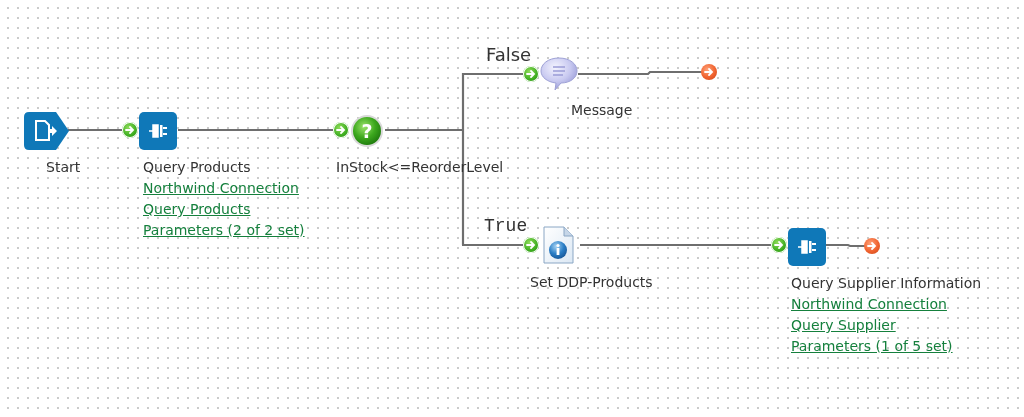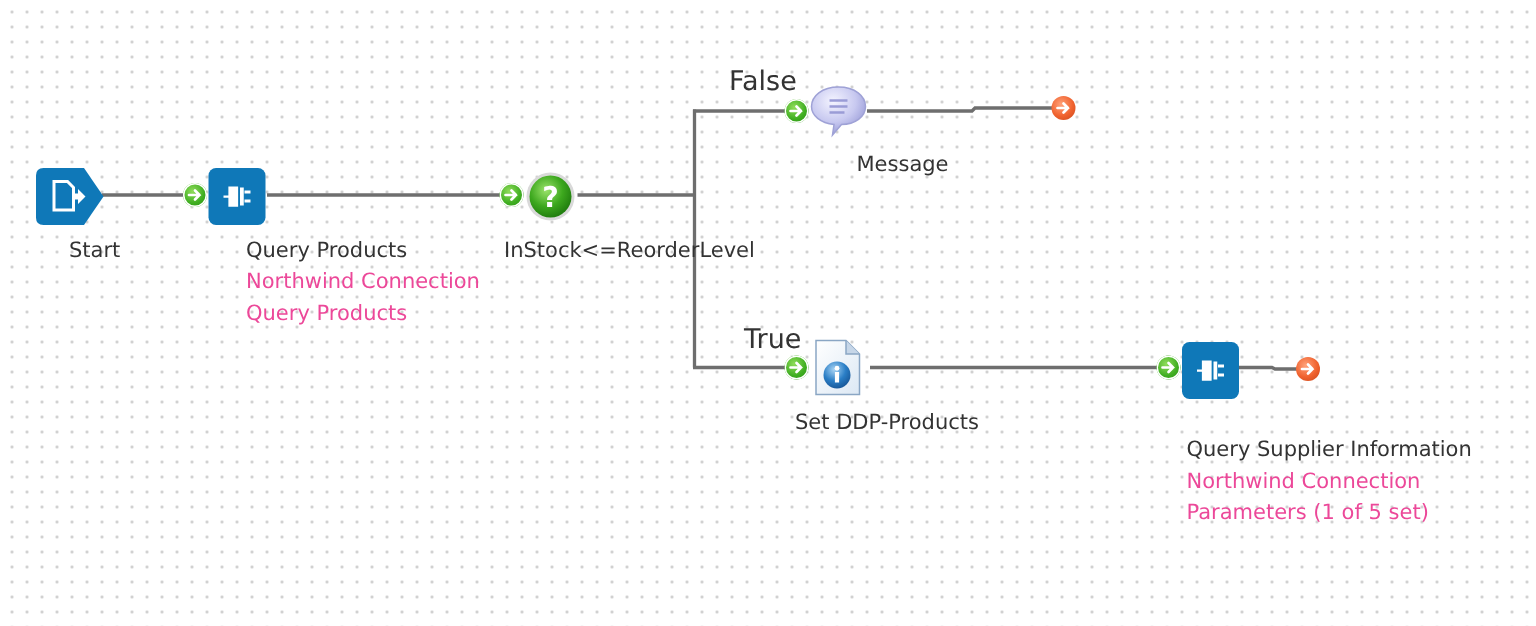--- a/index.html
+++ b/index.html
@@ -8,21 +8,21 @@
     background-color: #ffffff;
     background-image: radial-gradient(circle, #c9c9c9 0.7px, transparent 1.1px);
     background-size: 10px 10px;
     background-position: 3px 3px;
     font-family: "DejaVu Sans", "Liberation Sans", sans-serif;
   }
   #canvas { position: absolute; left: 0; top: 0; width: 1024px; height: 417px; }
   .wire { stroke: #6e6e6e; stroke-width: 2.2; fill: none; }
   .node { position: absolute; }
   .label { position: absolute; font-size: 14px; line-height: 21px; color: #333333; white-space: nowrap; }
-  .sub { color: #ec4899; }
+  .sub { color: #15803d; text-decoration: underline; }
   .branch-label { position: absolute; font-size: 18px; color: #333; }
   .port { position: absolute; width: 16px; height: 16px; border-radius: 50%; }
   .port-in { background: radial-gradient(circle at 40% 35%, #8fdc5a 0%, #3fae21 55%, #2a8c12 100%); box-shadow: 0 0 0 1px #ffffff inset; }
   .port-out { background: radial-gradient(circle at 40% 35%, #ffa27a 0%, #f0622e 55%, #c8461a 100%); }
   .port svg { position: absolute; left: 0; top: 0; }
   .blue-box { position: absolute; width: 38px; height: 38px; background: #0f78b8; border-radius: 5px; }
   .start-shape { position: absolute; }
 </style>
 </head>
 <body>
@@ -63,24 +63,25 @@
     </svg>
 </div>
 <div class="blue-box" style="left:139px; top:112px;">
   <svg width="38" height="38" viewBox="0 0 38 38">
     <path d="M10 19 H14 M14 13 L19 13 L19 25 L14 25 Z" fill="#ffffff" stroke="#ffffff" stroke-width="1.5"></path>
     <path d="M14 19 L19 14 V24 Z" fill="#ffffff"></path>
     <rect x="21" y="13" width="2.5" height="12" fill="#ffffff"></rect>
     <path d="M24 16 H28 M24 22 H28" stroke="#ffffff" stroke-width="2"></path>
   </svg>
 </div>
-<div class="label" style="left:143px; top:157px;margin-left:21px;">
+<div class="label" style="left:143px; top:157px;">
   <div>Query Products</div>
   <div class="sub">Northwind Connection</div>
   <div class="sub">Query Products</div>
+  <div class="sub">Parameters (2 of 2 set)</div>
 </div>
 
 <div class="port port-in" style="left:333px; top:122px;">
   <svg width="16" height="16" viewBox="0 0 16 16">
       <path d="M4 8 H11 M8 5 L11 8 L8 11" stroke="#fff" stroke-width="1.8" fill="none" stroke-linecap="round"></path>
     </svg>
 </div>
 <div class="node" style="left:350px; top:114px; width:34px; height:34px;">
   <svg width="34" height="34" viewBox="0 0 34 34">
     <defs>
@@ -91,21 +92,21 @@
       </radialGradient>
     </defs>
     <circle cx="17" cy="17" r="16" fill="#d9d9d9"></circle>
     <circle cx="17" cy="17" r="14" fill="url(#gq)"></circle>
     <text x="17" y="24" text-anchor="middle" font-family="DejaVu Sans, sans-serif" font-weight="bold" font-size="19" fill="#ffffff">?</text>
   </svg>
 </div>
 <div class="label" style="left:336px; top:157px;">InStock&lt;=ReorderLevel</div>
 
 <div class="branch-label" style="left:486px; top:44px;">False</div>
-<div class="branch-label" style="left:496px; top:216px;">True</div>
+<div class="branch-label" style="left:484px; top:216px;font-family:Liberation Mono, monospace;">True</div>
 
 <div class="port port-in" style="left:523px; top:66px;">
   <svg width="16" height="16" viewBox="0 0 16 16">
       <path d="M4 8 H11 M8 5 L11 8 L8 11" stroke="#fff" stroke-width="1.8" fill="none" stroke-linecap="round"></path>
     </svg>
 </div>
 <div class="node" style="left:539px; top:56px; width:40px; height:36px;">
   <svg width="40" height="36" viewBox="0 0 40 36">
     <defs>
       <radialGradient id="gm" cx="40%" cy="30%" r="70%">
@@ -163,17 +164,18 @@
     <path d="M14 19 L19 14 V24 Z" fill="#ffffff"></path>
     <rect x="21" y="13" width="2.5" height="12" fill="#ffffff"></rect>
     <path d="M24 16 H28 M24 22 H28" stroke="#ffffff" stroke-width="2"></path>
   </svg>
 </div>
 <div class="port port-out" style="left:864px; top:238px;">
   <svg width="16" height="16" viewBox="0 0 16 16">
       <path d="M4 8 H11 M8 5 L11 8 L8 11" stroke="#fff" stroke-width="1.8" fill="none" stroke-linecap="round"></path>
     </svg>
 </div>
-<div class="label" style="left:791px; top:290px;">
+<div class="label" style="left:791px; top:273px;">
   <div>Query Supplier Information</div>
   <div class="sub">Northwind Connection</div>
+  <div class="sub">Query Supplier</div>
   <div class="sub">Parameters (1 of 5 set)</div>
 </div>
 
 </body></html>

